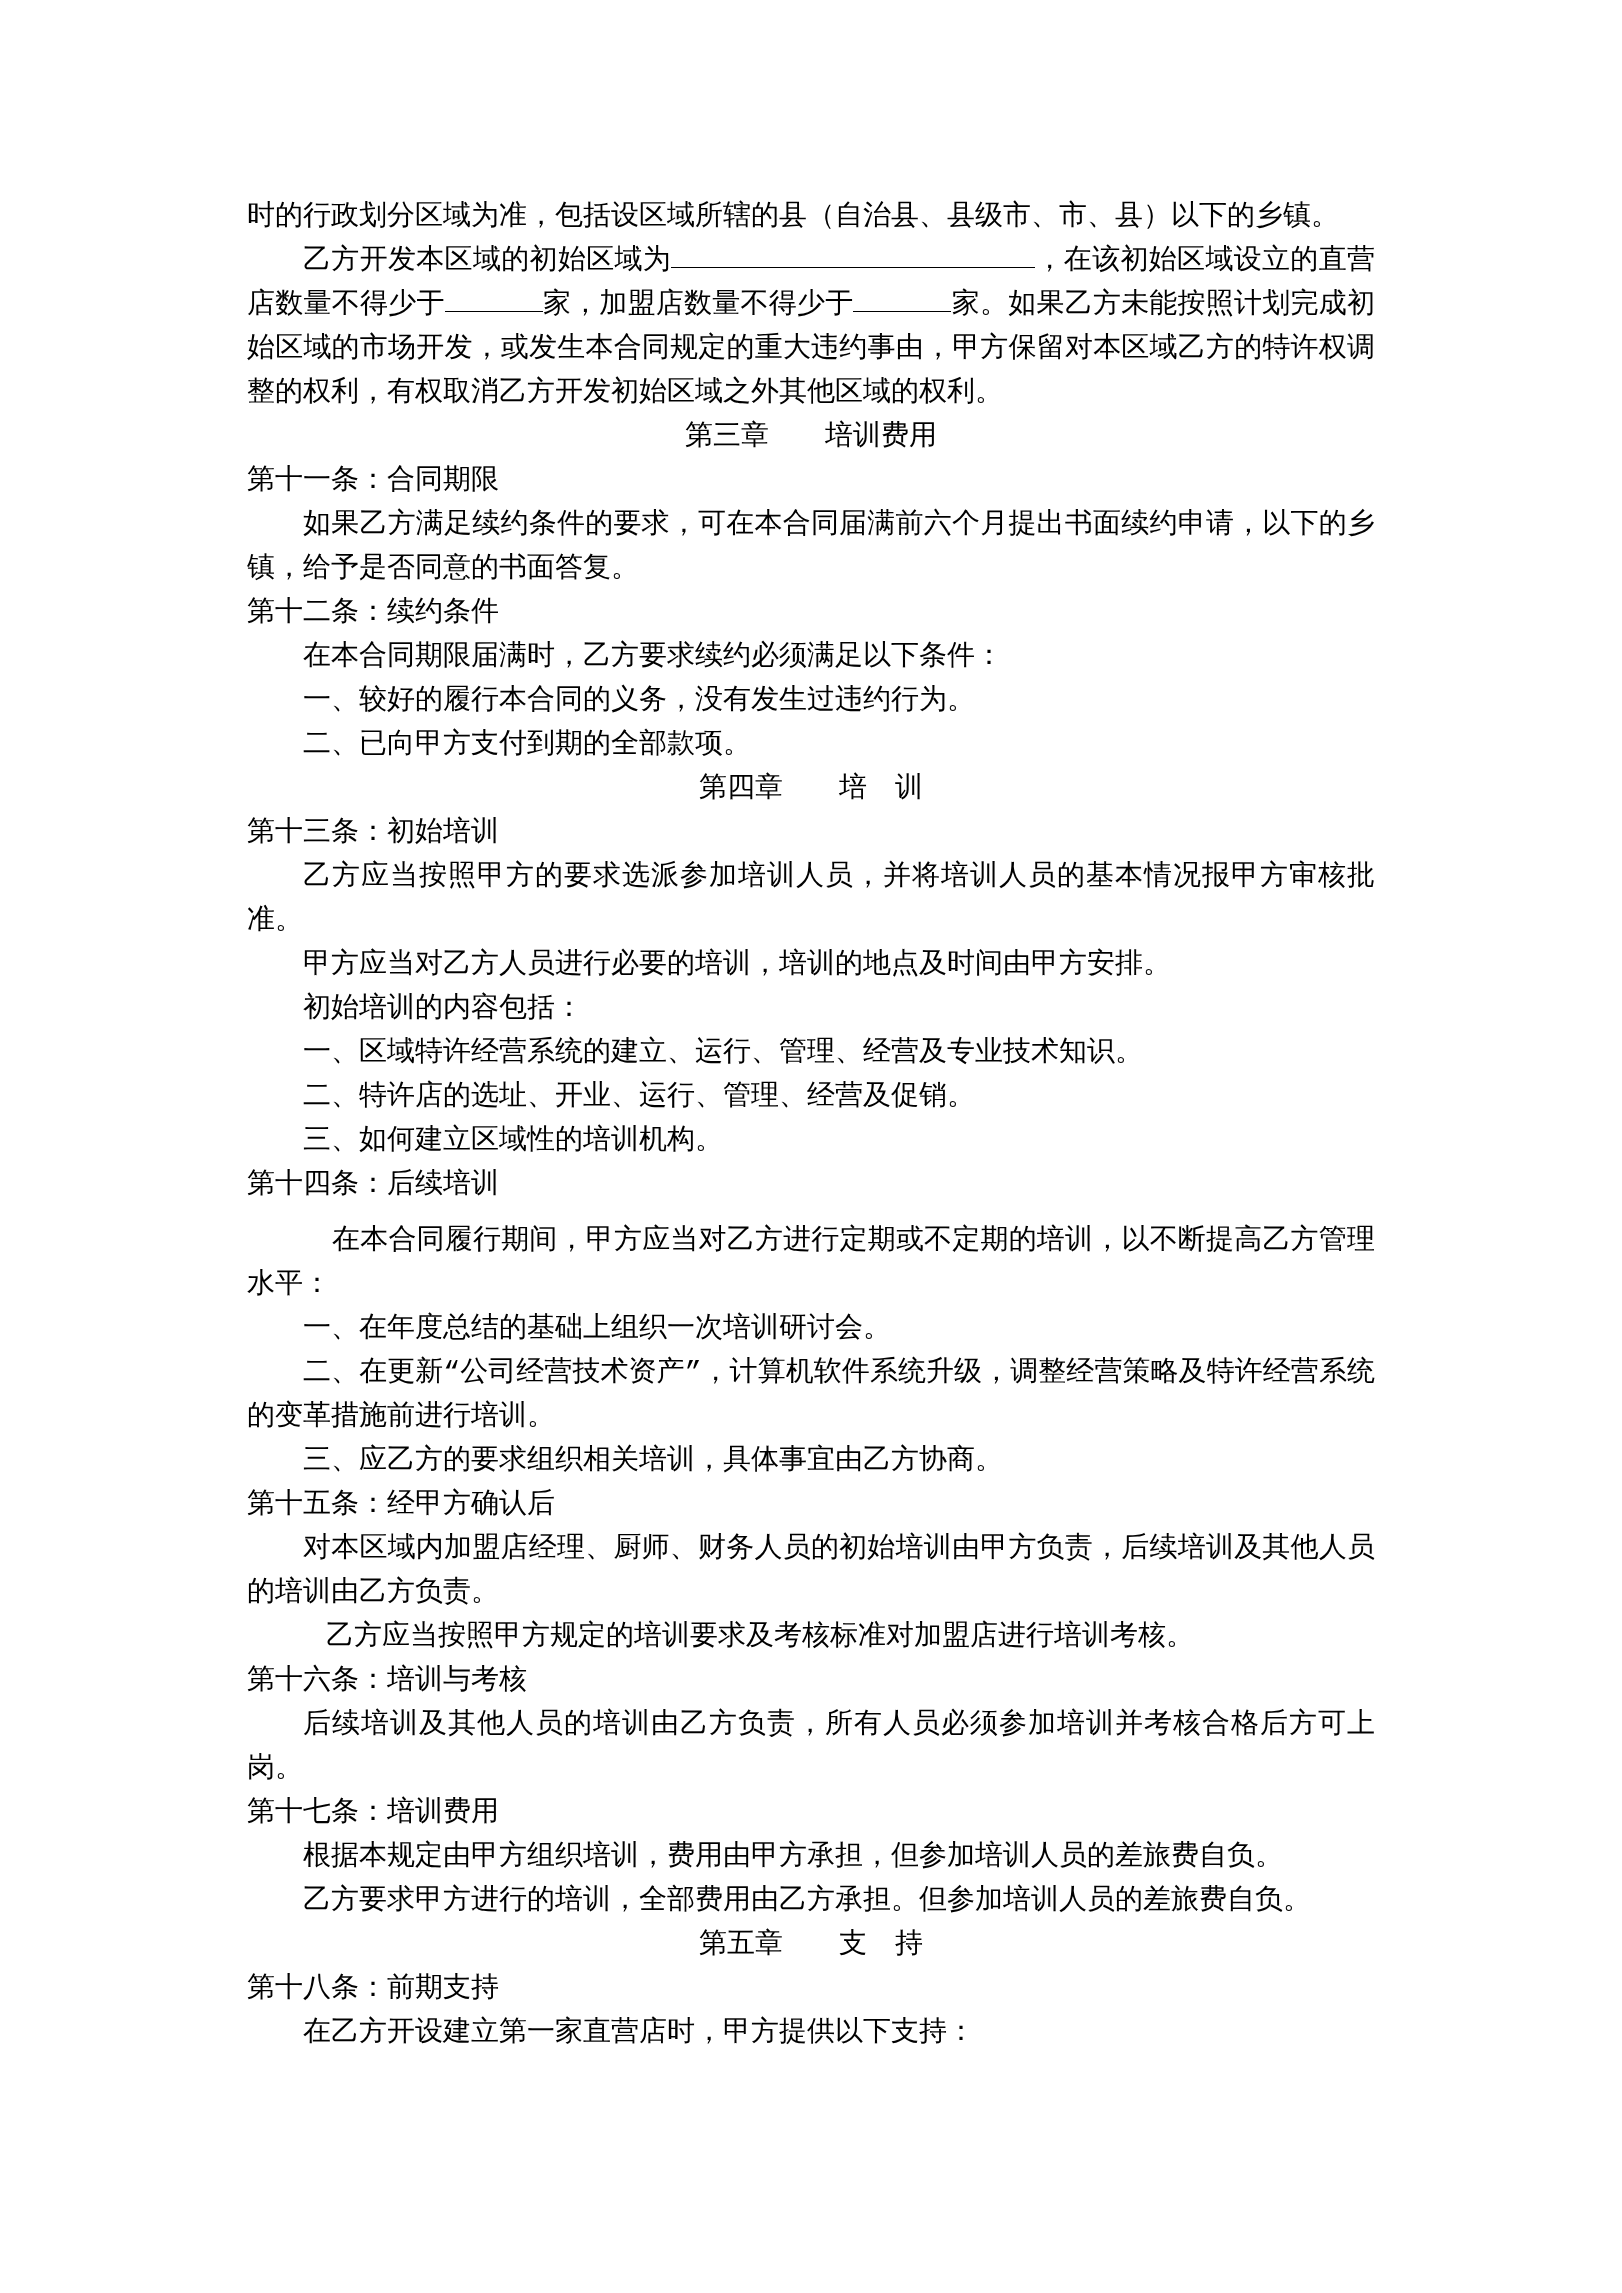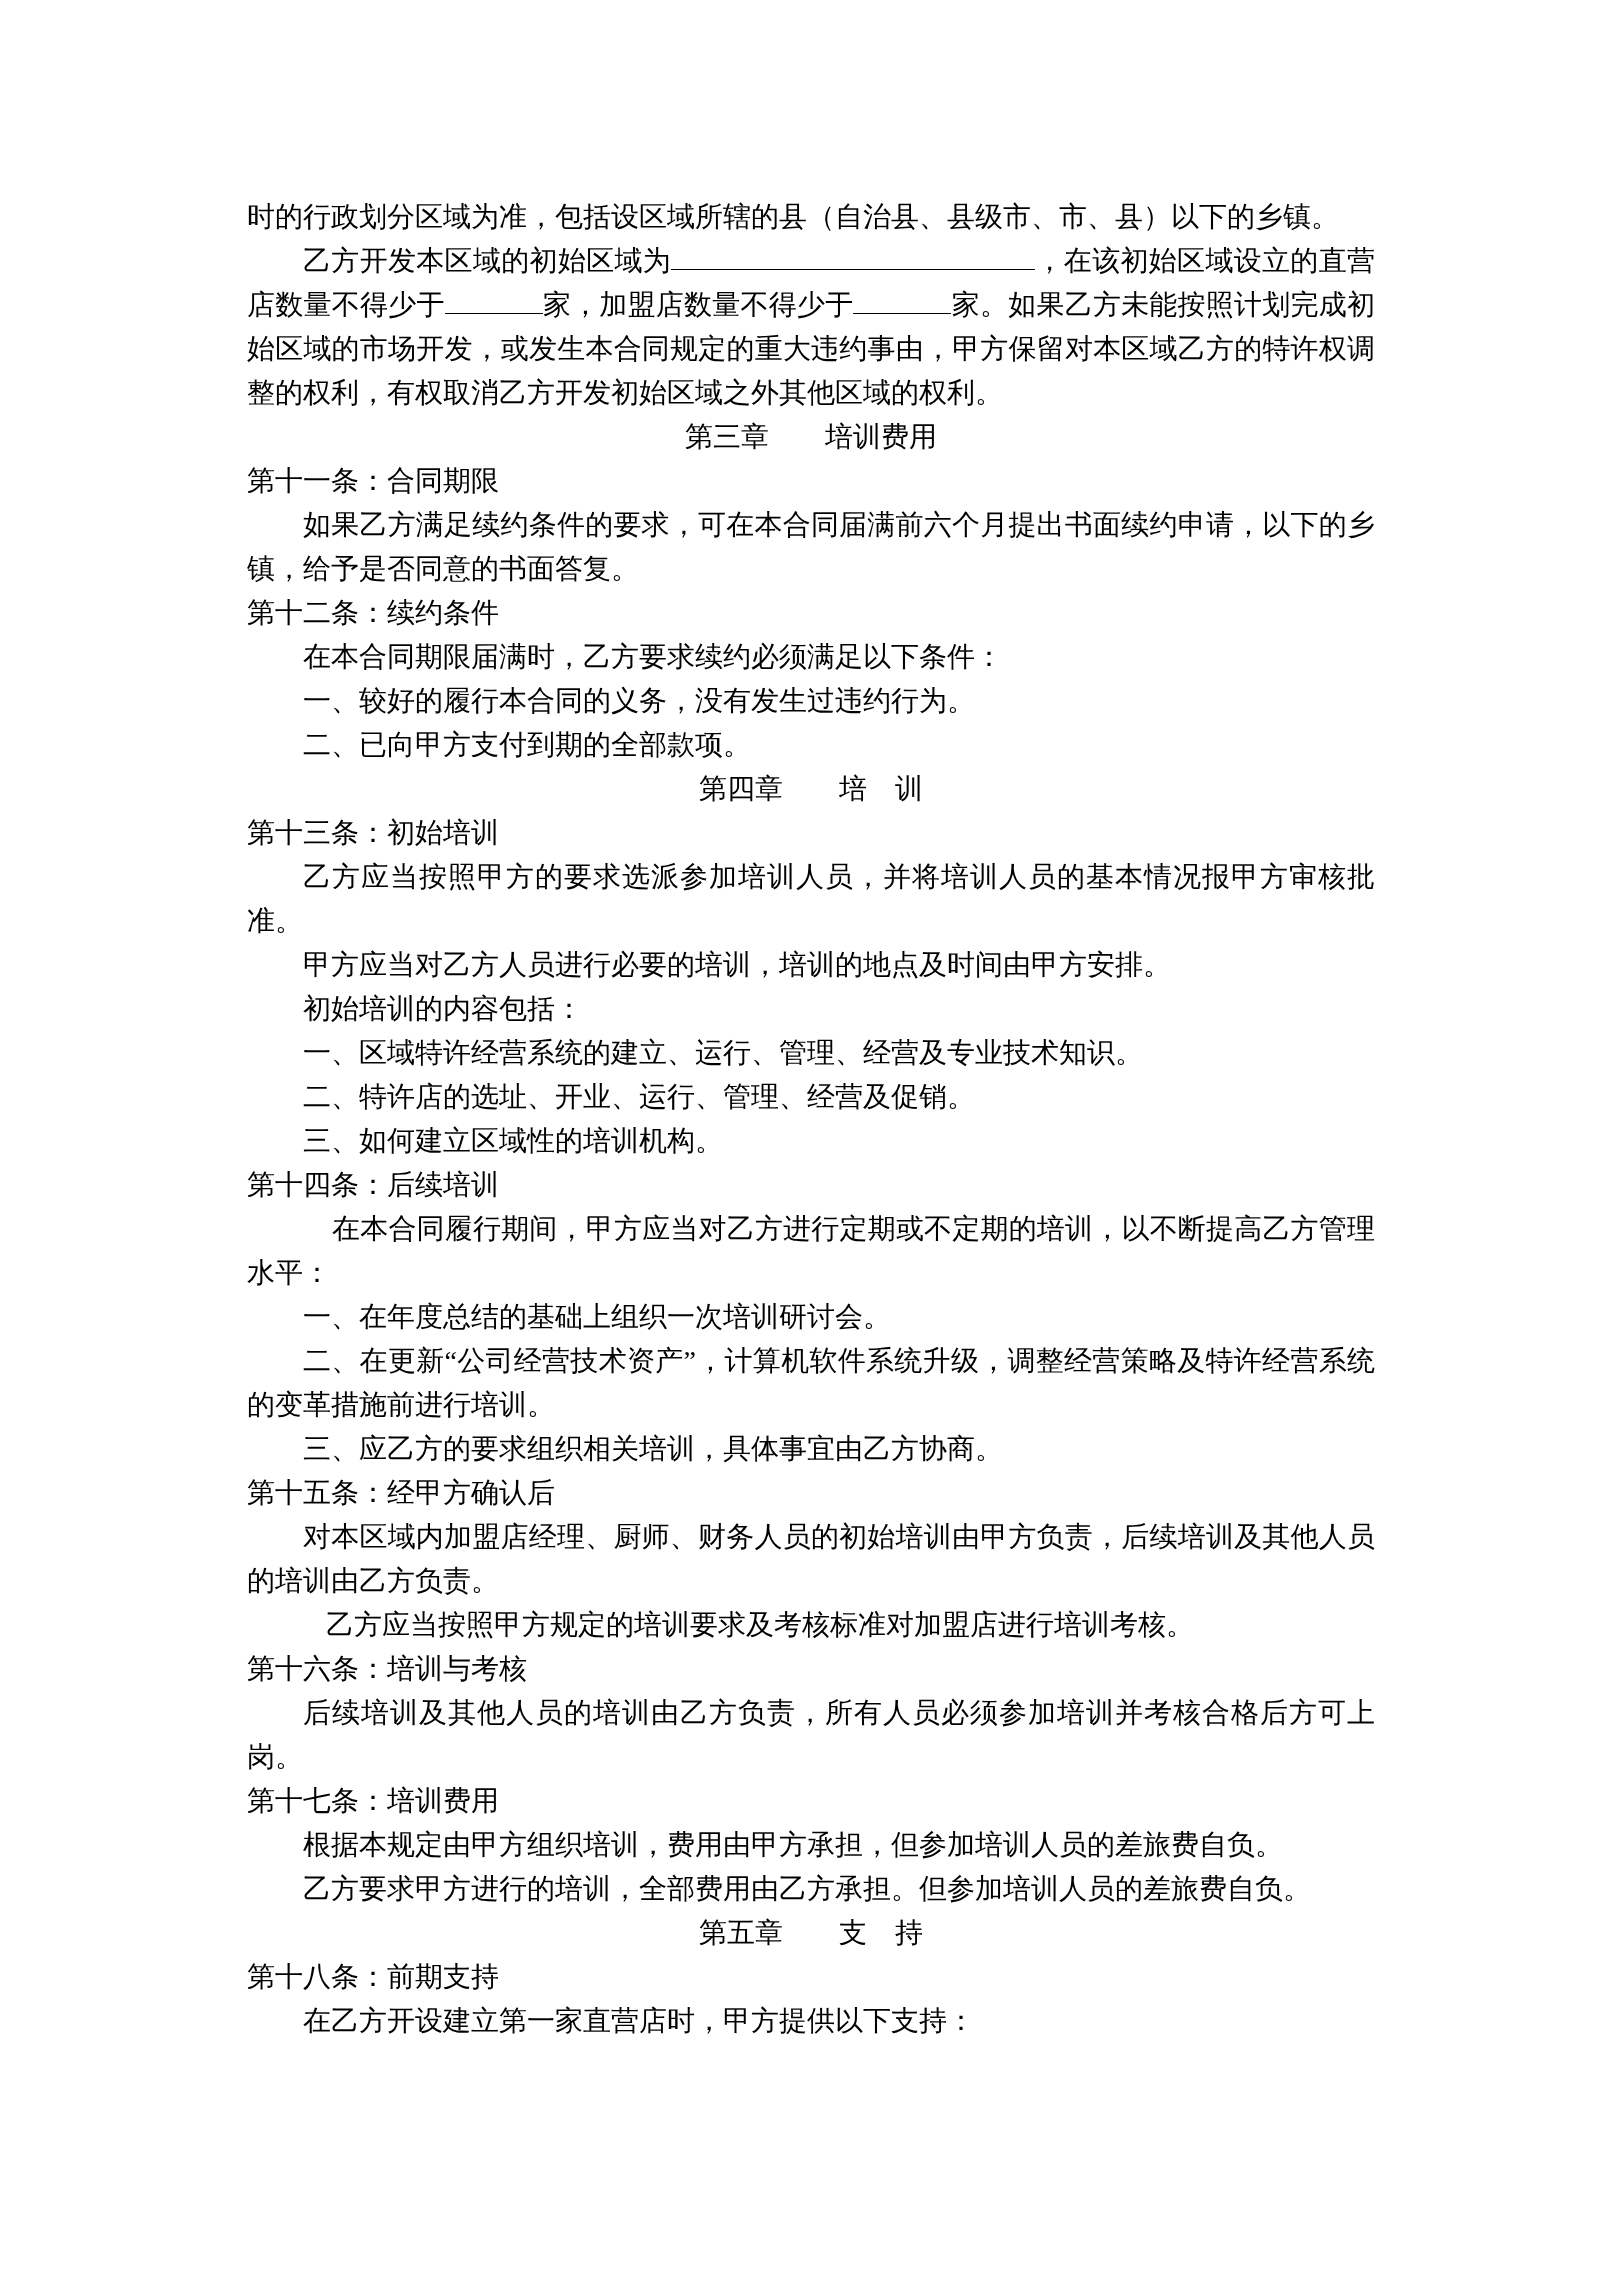--- a/index.html
+++ b/index.html
@@ -2,40 +2,40 @@
 <html style="font-size:14.5px"><head>
 <meta charset="utf-8">
 <style>
   html,body{margin:0;padding:0;background:#ffffff;}
   .page{
     position:relative;
     width:1623px;
     height:2294px;
     background:#ffffff;
     overflow:hidden;
-    font-family:Liberation Serif, serif;
+    font-family:Liberation Mono, monospace;
   }
   .doc{
     position:absolute;
     left:247px;
     top:195px;
     width:1128px;
     font-size:28px;
     line-height:44px;
     color:#000000;
     text-align:justify;
     letter-spacing:0;
   }
   .doc p{
     margin:0;
     padding:0;
   }
   p.plain{text-indent:0;}
   p.indent{text-indent:56px;}
-  p.indent3{text-indent:85px;}
+  p.indent3{text-indent:85px;margin-top:12px;}
   p.indent28{text-indent:79px;}
   p.heading{
     text-align:center;
     text-indent:0;
   }
   .blank{
     display:inline-block;
     height:0;
     border-bottom:1.8px solid #000000;
     vertical-align:baseline;

